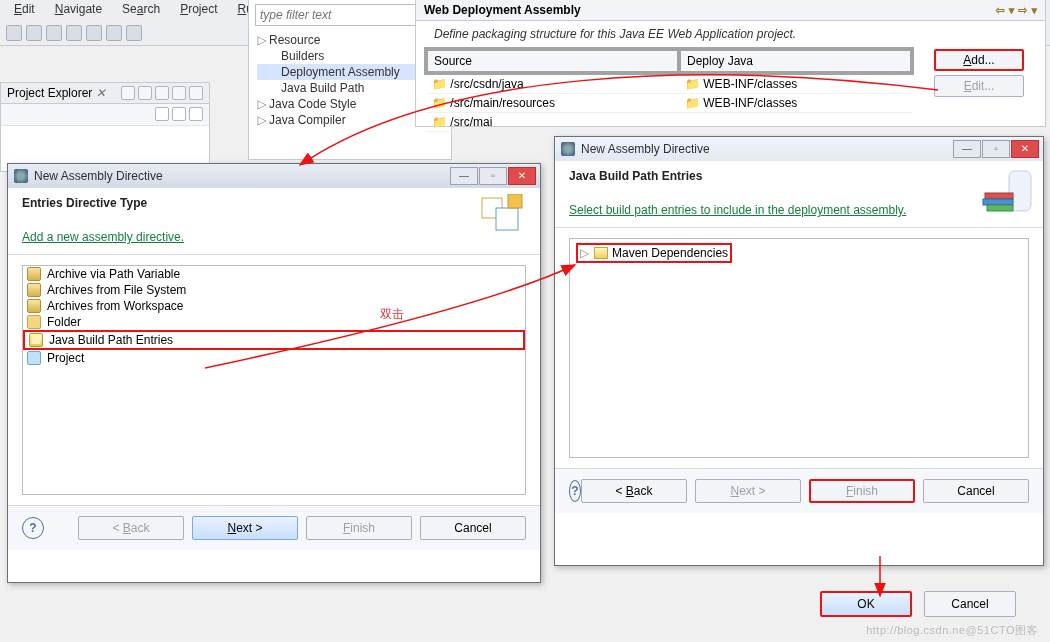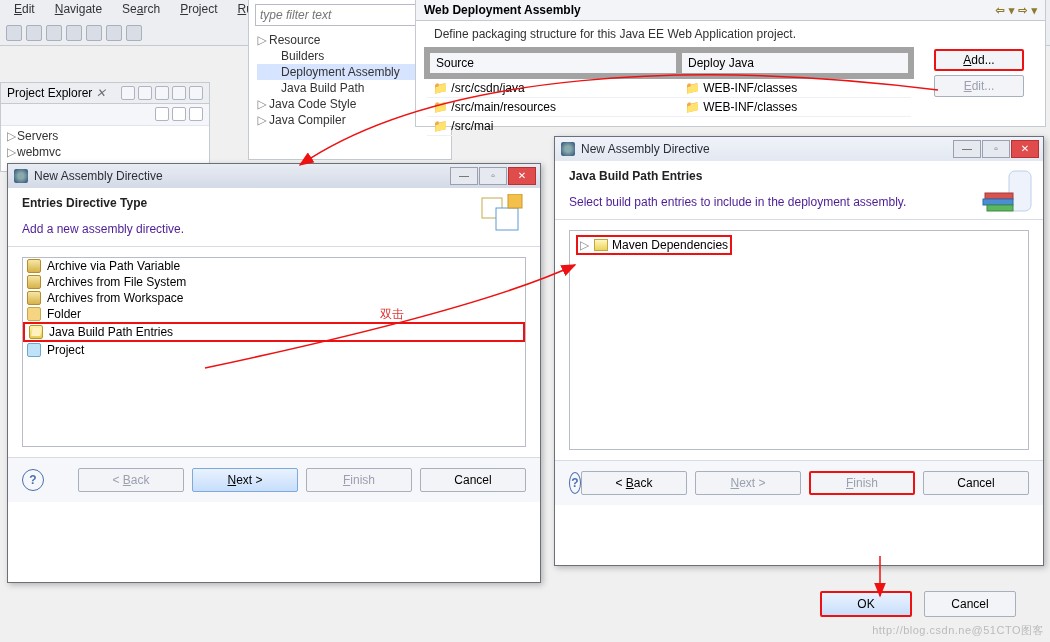--- a/index.html
+++ b/index.html
@@ -29,55 +29,55 @@
   .props-col .ptree { padding:0 2px; }
   .props-col .pnode { padding:1px 0 1px 12px; color:#333; position:relative; }
   .props-col .pnode.sel { background:#d6e4ff; }
   .props-col .pnode .tri { position:absolute; left:0; color:#888; width:10px; text-align:center;}
 
   
   .wda { position:absolute; top:0; left:415px; right:4px; height:127px; background:#fff; border:1px solid #c5c9d0; border-top:none;}
   .wda .wdahead { background:#f2f4f8; border-bottom:1px solid #c5c9d0; padding:3px 8px; font-weight:bold; display:flex; justify-content:space-between; align-items:center;}
   .wda .wdahead .navicons { display:flex; gap:4px; align-items:center;}
   .wda .wdahead .navicons span { font-size:11px; color:#8e7a2b; }
-  .wda .wdalabel { padding:6px 18px; color:#333; }
+  .wda .wdalabel { padding:6px 18px; color:#333;font-style:italic; }
   .wda .tblwrap { display:flex; }
   .wda table { border-collapse:collapse; width:490px; margin-left:8px;}
-  .wda th { text-align:left; font-weight:normal; background:#f5f6fa; border:6px solid #a3a3a3; padding:3px 6px;}
+  .wda th { text-align:left; font-weight:normal; background:#f5f6fa; border:4px solid #a3a3a3; padding:3px 6px;}
   .wda td { padding:2px 6px; border-bottom:1px solid #eef0f5;}
   .wda td .fld { color:#d9a441; }
   .wda .btns { display:flex; flex-direction:column; gap:4px; padding:2px 0 0 20px;}
   .wda .btns button { width:90px; height:22px; border:1px solid #a9b0bd; background:#f2f4f8; border-radius:2px;}
   .wda .btns button.add { border:2px solid #e11; }
   .wda .btns button.dis { color:#9aa0ad; }
 
   
   .dlg { position:absolute; background:#fff; border:1px solid #6a6f7a; box-shadow:2px 2px 6px rgba(0,0,0,.25);}
   .dlg .titlebar { height:24px; display:flex; align-items:center; gap:6px; padding:0 4px 0 6px;}
   .dlg .titlebar .dicon { width:14px; height:14px; background:radial-gradient(circle,#8aa 30%,#468 80%); border-radius:2px;}
   .dlg .titlebar .dtitle { flex:1; color:#2c2f38; }
   .dlg .tb-controls { display:flex; gap:1px; }
   .dlg .tb-controls .wc { width:28px; height:18px; border:1px solid #9aa0ad; background:#e6e9f0; text-align:center; font-size:10px; line-height:16px; color:#555;}
   .dlg .tb-controls .wc.close { background:#e04b4b; color:#fff; border-color:#b83232;}
   .dlg .dh { background:#fff; border-bottom:1px solid #d7dbe4; padding:8px 14px 10px 14px; position:relative;}
   .dlg .dh .dhttl { font-weight:bold; color:#222; }
-  .dlg .dh .dhsub { color:#4c1d95; margin-top:12px; }
+  .dlg .dh .dhsub { color:#15803d; margin-top:20px;text-decoration:underline; }
   .dlg .dh .dhimg { position:absolute; right:12px; top:6px; width:50px; height:44px; }
   .dlg .dbody { padding:10px 14px; }
   .dlg .dfoot { border-top:1px solid #d7dbe4; padding:10px 14px; display:flex; align-items:center; background:#f6f7fa;}
   .dlg .help { width:22px; height:22px; border:1.5px solid #4a6fb3; border-radius:50%; color:#4a6fb3; text-align:center; line-height:20px; font-weight:bold; }
   .dlg .fbtns { margin-left:auto; display:flex; gap:8px; }
   .dlg .fbtns button { width:106px; height:24px; border:1px solid #a9b0bd; background:#f2f4f8; border-radius:2px; }
   .dlg .fbtns button.dis { color:#9aa0ad; }
   .dlg .fbtns button.primary { background:linear-gradient(#e9f2ff,#c8defb); border-color:#7ea9db; }
 
   
   .d1 { top:163px; left:7px; width:534px; height:420px; }
   .d1 .titlebar { background:linear-gradient(#e8ecf3,#d4dae6);}
-  .d1 .listbox { border:1px solid #b7bcc8; height:190px; background:#fff; overflow:hidden; }
+  .d1 .listbox { border:1px solid #b7bcc8; height:230px; background:#fff; overflow:hidden; }
   .d1 .litem { display:flex; align-items:center; gap:6px; padding:1px 4px; }
   .d1 .litem.sel { border:2px solid #e11; }
   .d1 .licon { width:14px; height:14px; display:inline-block; }
   .d1 .licon.jar { background:linear-gradient(#f6e7a6,#d6b24a); border:1px solid #b68d2a; border-radius:2px;}
   .d1 .licon.folder { background:#f5d582; border:1px solid #caa64c; border-radius:2px;}
   .d1 .licon.jbp { background:linear-gradient(#fff3a8,#e8cc4f); border:1px solid #b99a28; border-radius:2px; position:relative;}
   .d1 .licon.jbp::after{content:""; position:absolute; left:2px; top:2px; width:9px; height:8px; background:#fff2c0; transform:skewX(-12deg);}
   .d1 .licon.proj { background:#bfe2f7; border:1px solid #6aa9cc; border-radius:2px;}
 
   
@@ -93,21 +93,21 @@
   
   .okbar { position:absolute; top:591px; left:820px; display:flex; gap:12px; }
   .okbar button { width:92px; height:26px; border:1px solid #a9b0bd; background:#f2f4f8; border-radius:2px;}
   .okbar button.ok { background:linear-gradient(#eaf3ff,#c9defb); border:2px solid #e11; }
 
   
   .arrow { position:absolute; pointer-events:none; }
 
   .annot { position:absolute; color:#d33; font-size:12px; }
 
-  .watermark { position:absolute; right:6px; bottom:4px; color:#bbb; font-size:11px; letter-spacing:.5px;}
+  .watermark { position:absolute; right:12px; bottom:4px; color:#bbb; font-size:11px; letter-spacing:.5px;}
 </style>
 </head>
 <body>
 
 <div class="menubar">
   <span><u>E</u>dit</span>
   <span><u>N</u>avigate</span>
   <span>Se<u>a</u>rch</span>
   <span><u>P</u>roject</span>
   <span><u>R</u>un</span>
@@ -130,24 +130,20 @@
       <span></span>
       <span></span>
       <span></span>
       <span></span>
     </span>
   </div>
   <div style="height:22px; background:#f5f6fa; border-bottom:1px solid #e2e5ec; display:flex; justify-content:flex-end; gap:3px; padding:3px 6px;">
     <span style="width:14px;height:14px;border:1px solid #b0b4c0;background:#fff;border-radius:2px"></span>
     <span style="width:14px;height:14px;border:1px solid #b0b4c0;background:#fff;border-radius:2px"></span>
     <span style="width:14px;height:14px;border:1px solid #b0b4c0;background:#fff;border-radius:2px"></span>
-  </div>
-  <div class="pelines">
-    <div class="peline"><span class="tri">▷</span><span>Servers</span></div>
-    <div class="peline"><span class="tri">▷</span><span>webmvc</span></div>
   </div>
 </div>
 
 <div class="props-col" style="padding:0 6px;">
   <input class="filter" placeholder="type filter text" style="">
   <div class="ptree">
     <div class="pnode"><span class="tri">▷</span><span>Resource</span></div>
     <div class="pnode" style="padding-left:24px"><span>Builders</span></div>
     <div class="pnode sel" style="padding-left:24px"><span>Deployment Assembly</span></div>
     <div class="pnode" style="padding-left:24px"><span>Java Build Path</span></div>

